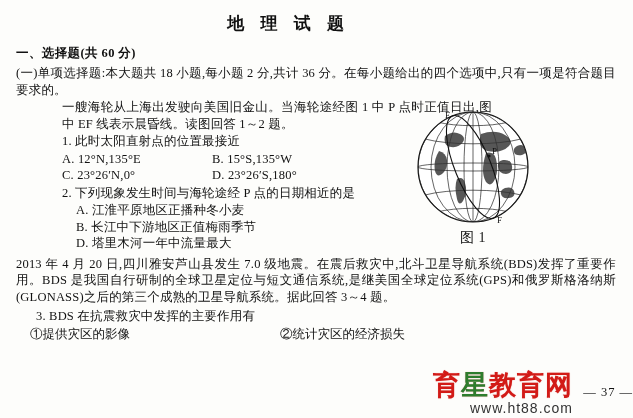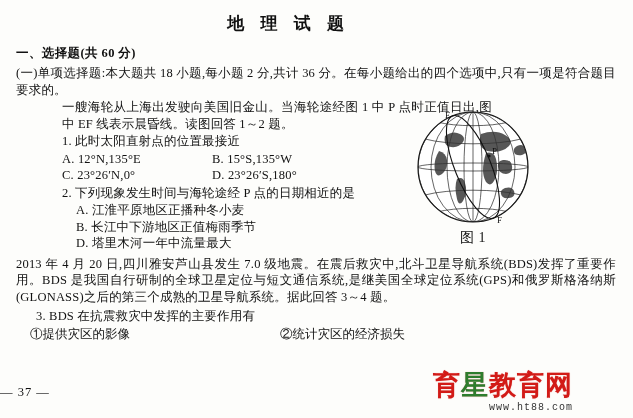--- a/index.html
+++ b/index.html
@@ -85,21 +85,21 @@
   .figure-cap {
     font-size: 14px;
     margin-top: 1px;
     letter-spacing: 0.5px;
   }
   .pagenum {
     position: absolute;
     bottom: 18px;
     left: 0;
     width: 633px;
-    text-align: left;
+    text-align: right;
     font-size: 12.5px;
     letter-spacing: 1px;
   }
   .watermark {
     position: absolute;
     right: 4px;
     bottom: 2px;
     text-align: right;
     pointer-events: none;
   }
@@ -109,24 +109,24 @@
     color: #d21b17;
     letter-spacing: 1px;
     line-height: 30px;
     font-family: "Liberation Serif", "DejaVu Serif", serif;
     text-shadow: 0 0 1px rgba(210,27,23,0.4);
   }
   .wm-main .green {
     color: #2e7d2e;
   }
   .wm-sub {
-    font-size: 10px;
+    font-size: 14px;
     color: #333;
     letter-spacing: 1px;
-    font-family: Liberation Mono, monospace;
+    font-family: Liberation Sans, sans-serif;
     line-height: 16px;
   }
   .full-para {
     width: 600px;
   }
   .bottom-opts {
     display: flex;
     width: 520px;
     font-size: 12.5px;
     line-height: 16.5px;

